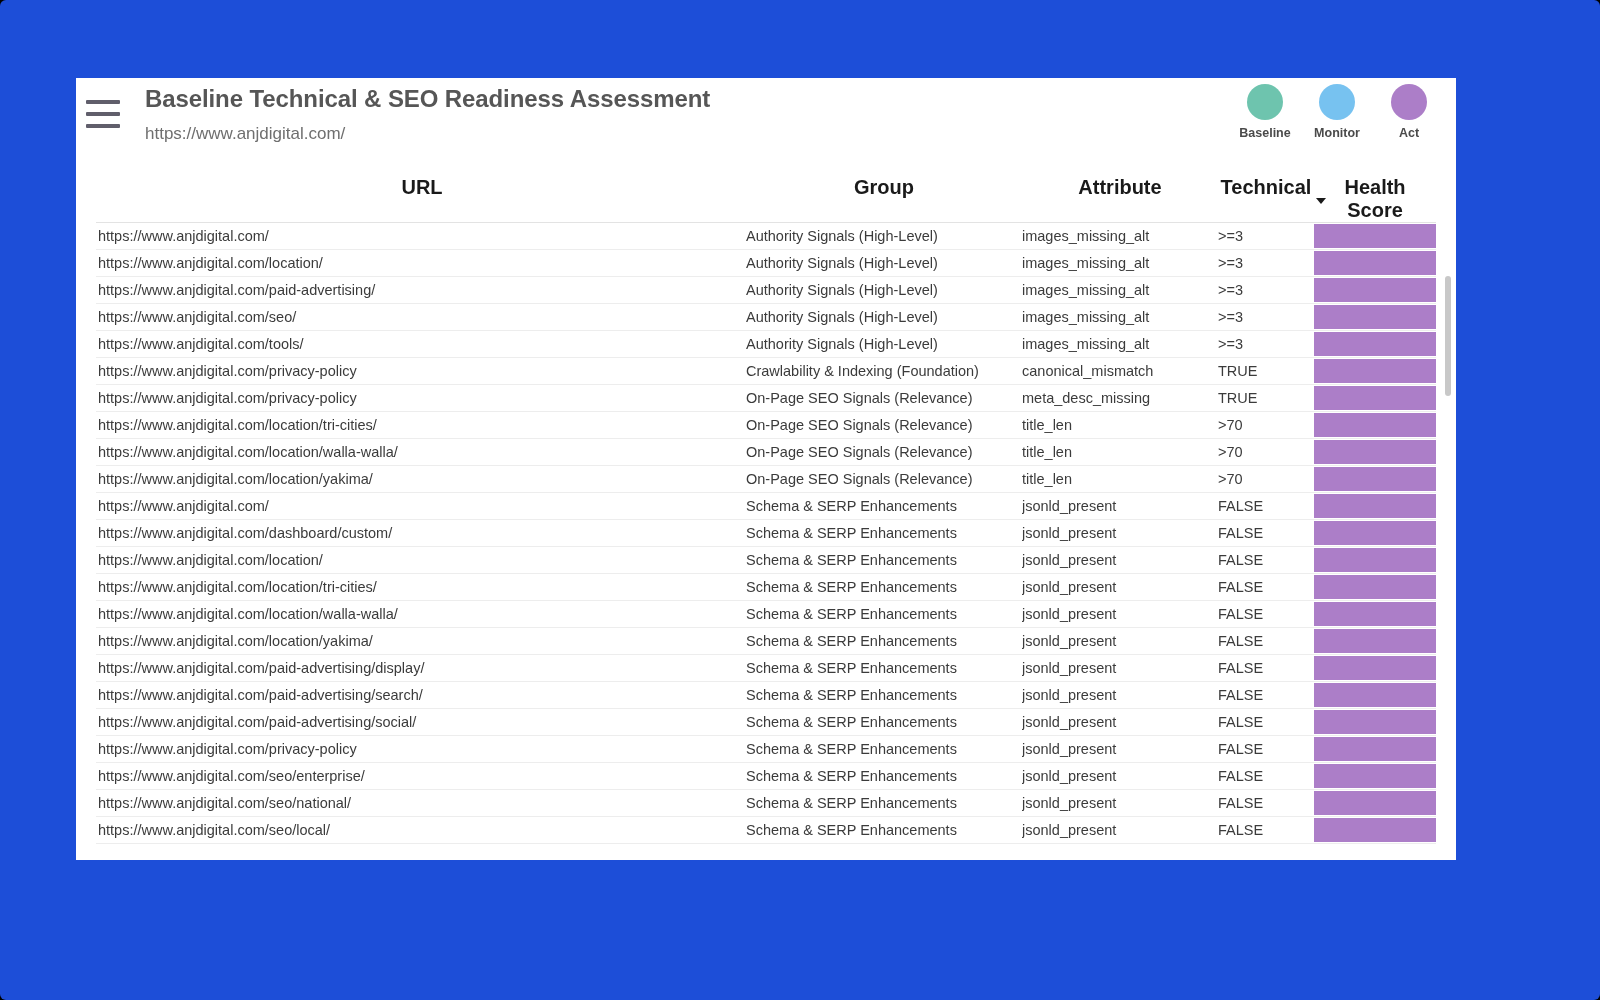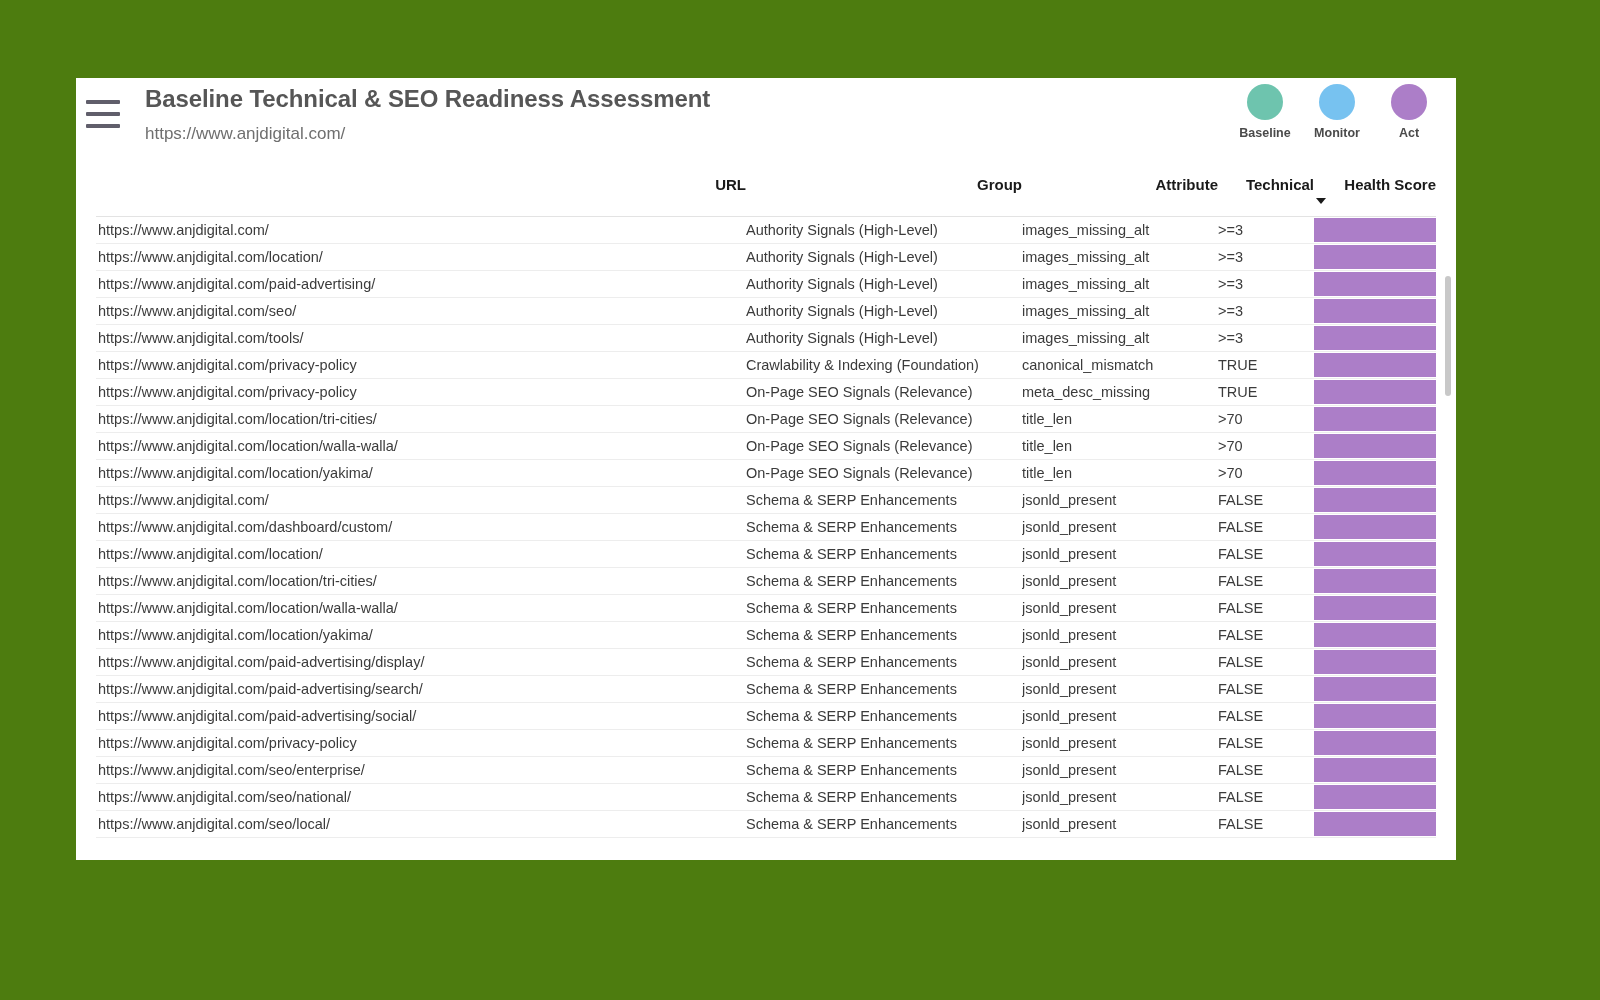--- a/index.html
+++ b/index.html
@@ -7,21 +7,22 @@
   html, body {
     margin: 0; padding: 0;
     width: 1600px; height: 1000px;
     background: #000000;
     font-family: "Liberation Sans", sans-serif;
     overflow: hidden;
   }
   #root {
     position: relative;
     width: 1600px; height: 1000px;
-    background: #4d7c0f;
+    background: #1d4ed8;
+    border-radius: 6px;
   }
   .card {
     position: absolute;
     left: 76px; top: 78px;
     width: 1380px; height: 782px;
     background: #ffffff;
     overflow: hidden;
   }
 
   
@@ -69,22 +70,22 @@
     width: 1340px; height: 684px;
     overflow: hidden;
   }
   table.tbl {
     border-collapse: collapse;
     width: 1340px;
     table-layout: fixed;
     font-size: 14.5px;
   }
   table.tbl th {
-    text-align: right;
-    font-size: 15px;
+    text-align: center;
+    font-size: 20px;
     font-weight: bold;
     color: #1a1a1a;
     padding: 0 0 6px 0;
     vertical-align: top;
     height: 40px;
     border-bottom: 1px solid #e3e3e3;
     background: #ffffff;
   }
   table.tbl td {
     color: #3b3b3b;

